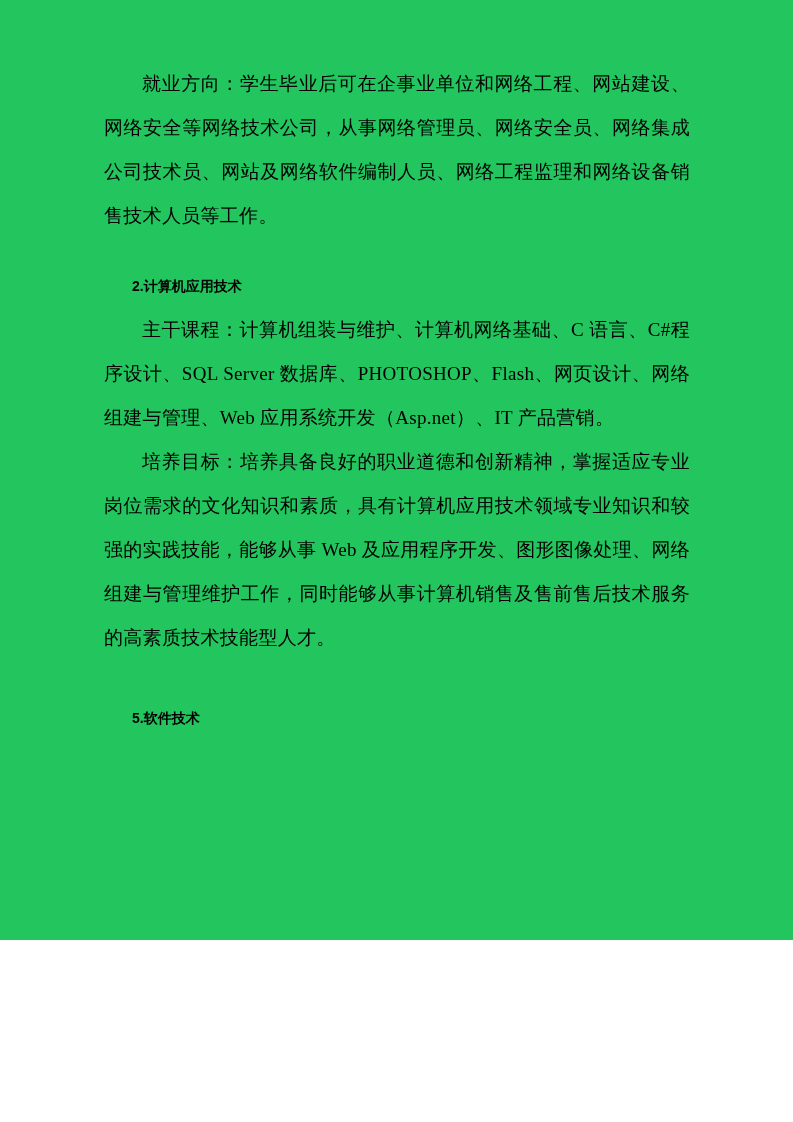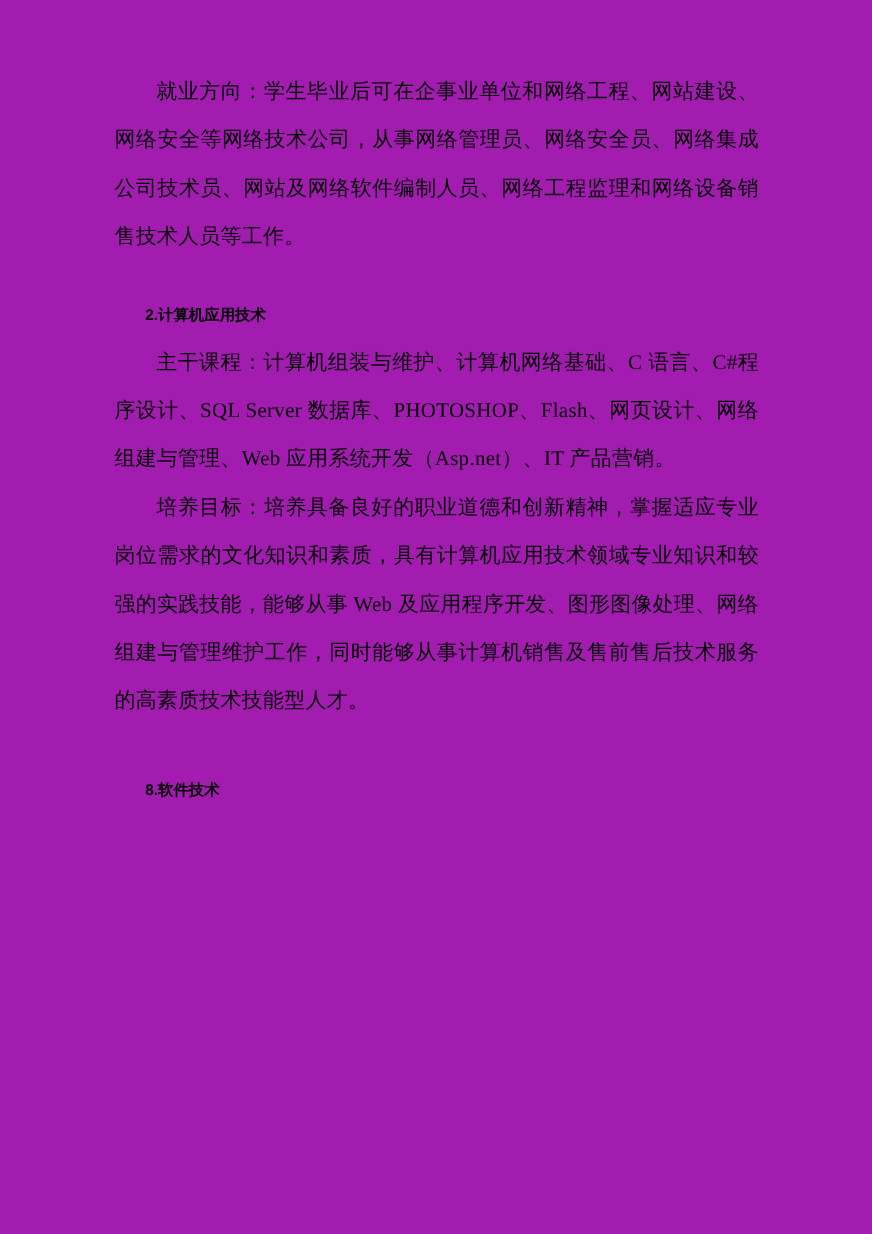--- a/index.html
+++ b/index.html
@@ -3,22 +3,22 @@
 <meta charset="utf-8">
 <style>
   html, body {
     margin: 0;
     padding: 0;
     background: #ffffff;
   }
   .page {
     position: relative;
     width: 793px;
-    height: 1122px;
-    background: #a21caf;
+    height: 940px;
+    background: #22c55e;
     overflow: hidden;
     color: #000000;
   }
   .content {
     position: absolute;
     left: 104px;
     top: 62px;
     width: 586px;
   }
   .par {
@@ -63,17 +63,17 @@
   <div class="content">
     <p class="par">就业方向：学生毕业后可在企事业单位和网络工程、网站建设、网络安全等网络技术公司，从事网络管理员、网络安全员、网络集成公司技术员、网站及网络软件编制人员、网络工程监理和网络设备销售技术人员等工作。</p>
 
     <h2 class="heading">2.计算机应用技术</h2>
 
     <p class="par">主干课程：计算机组装与维护、计算机网络基础、C 语言、C#程序设计、SQL Server 数据库、PHOTOSHOP、Flash、网页设计、网络组建与管理、Web 应用系统开发（Asp.net）、IT 产品营销。</p>
 
     <p class="par">培养目标：培养具备良好的职业道德和创新精神，掌握适应专业岗位需求的文化知识和素质，具有计算机应用技术领域专业知识和较强的实践技能，能够从事 Web 及应用程序开发、图形图像处理、网络组建与管理维护工作，同时能够从事计算机销售及售前售后技术服务的高素质技术技能型人才。</p>
 
 
-    <h2 class="heading heading--lg-gap">8.软件技术</h2>
+    <h2 class="heading heading--lg-gap">5.软件技术</h2>
 
   </div>
 
 </div>
 
 </body></html>

